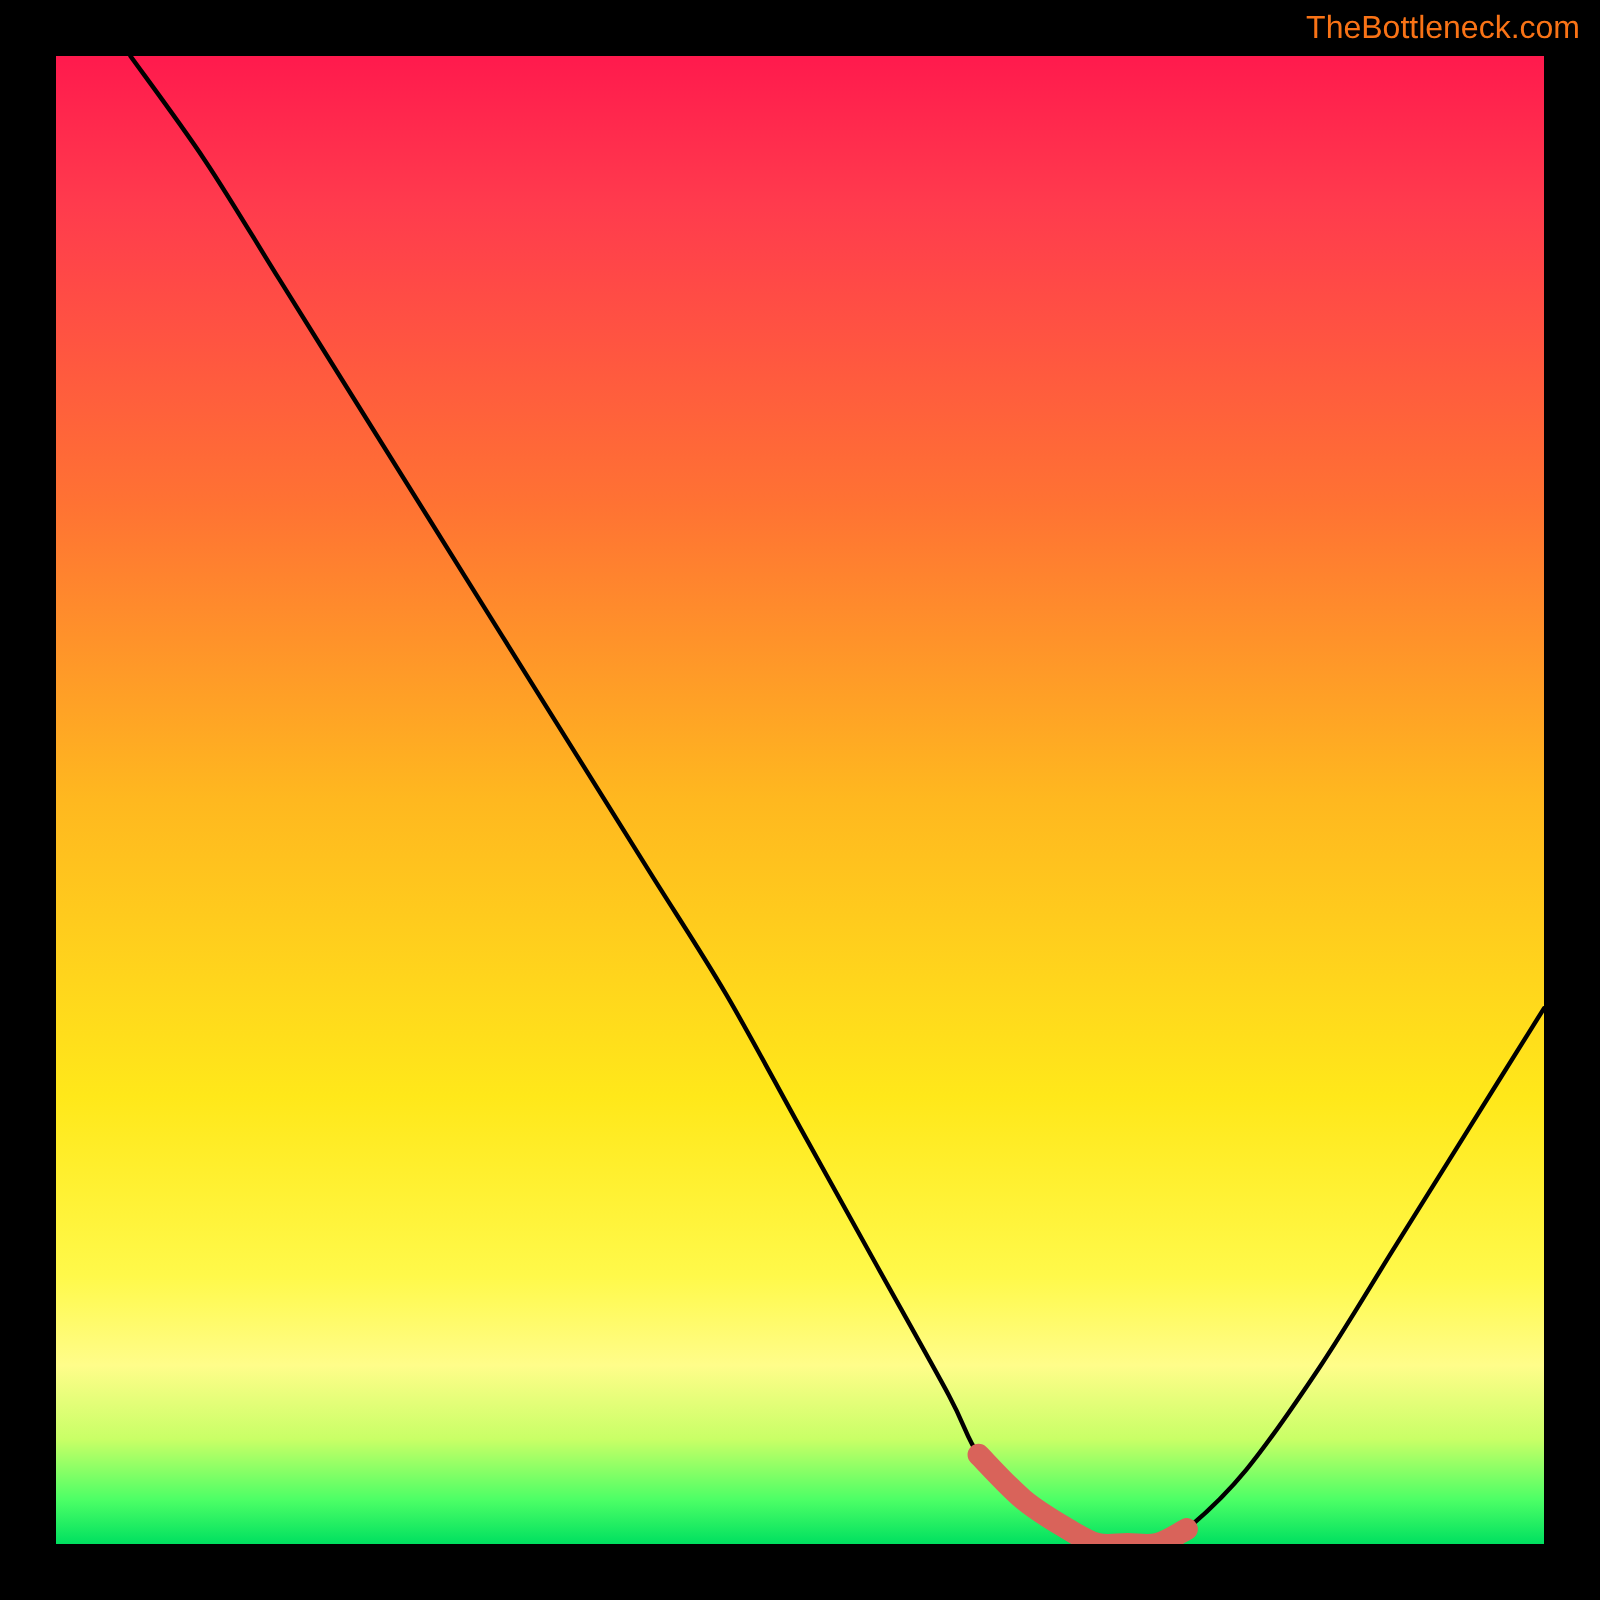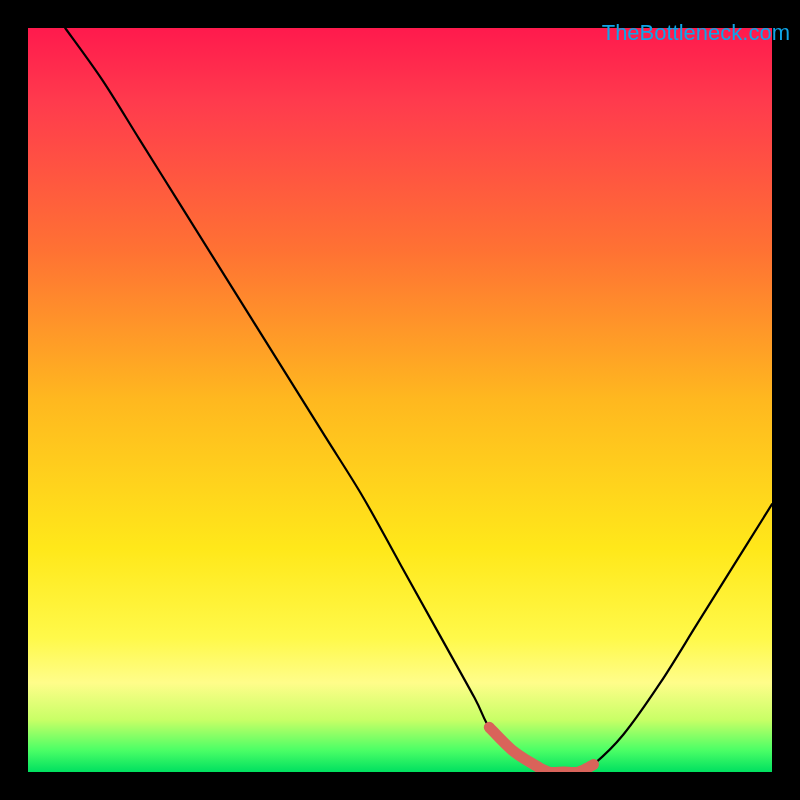--- a/index.html
+++ b/index.html
@@ -7,24 +7,24 @@
     padding: 0;
     width: 800px;
     height: 800px;
     background: #000;
     font-family: Arial, sans-serif;
     position: relative;
     overflow: hidden;
   }
   .watermark {
     position: absolute;
-    top: 20px;
+    top: 6px;
     right: 10px;
-    color: #0ea5e9;
-    font-size: 22px;
+    color: #f97316;
+    font-size: 16px;
     font-weight: 500;
     z-index: 5;
   }
   .plot-area {
     position: absolute;
     top: 28px;
     left: 28px;
     width: 744px;
     height: 744px;
     overflow: hidden;

